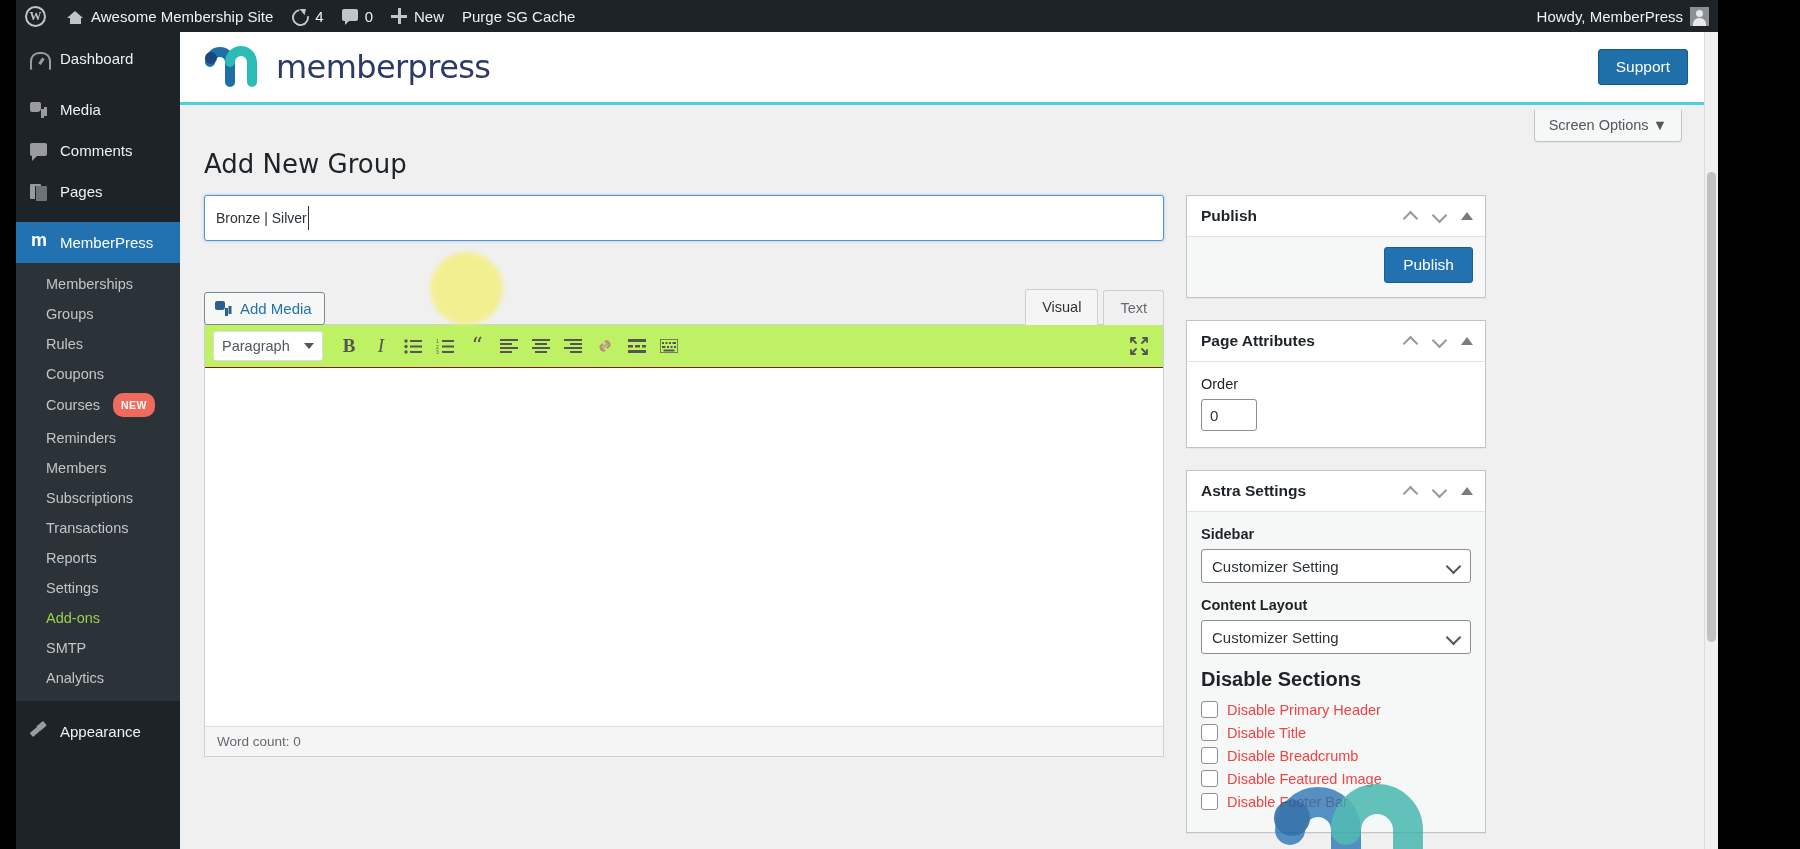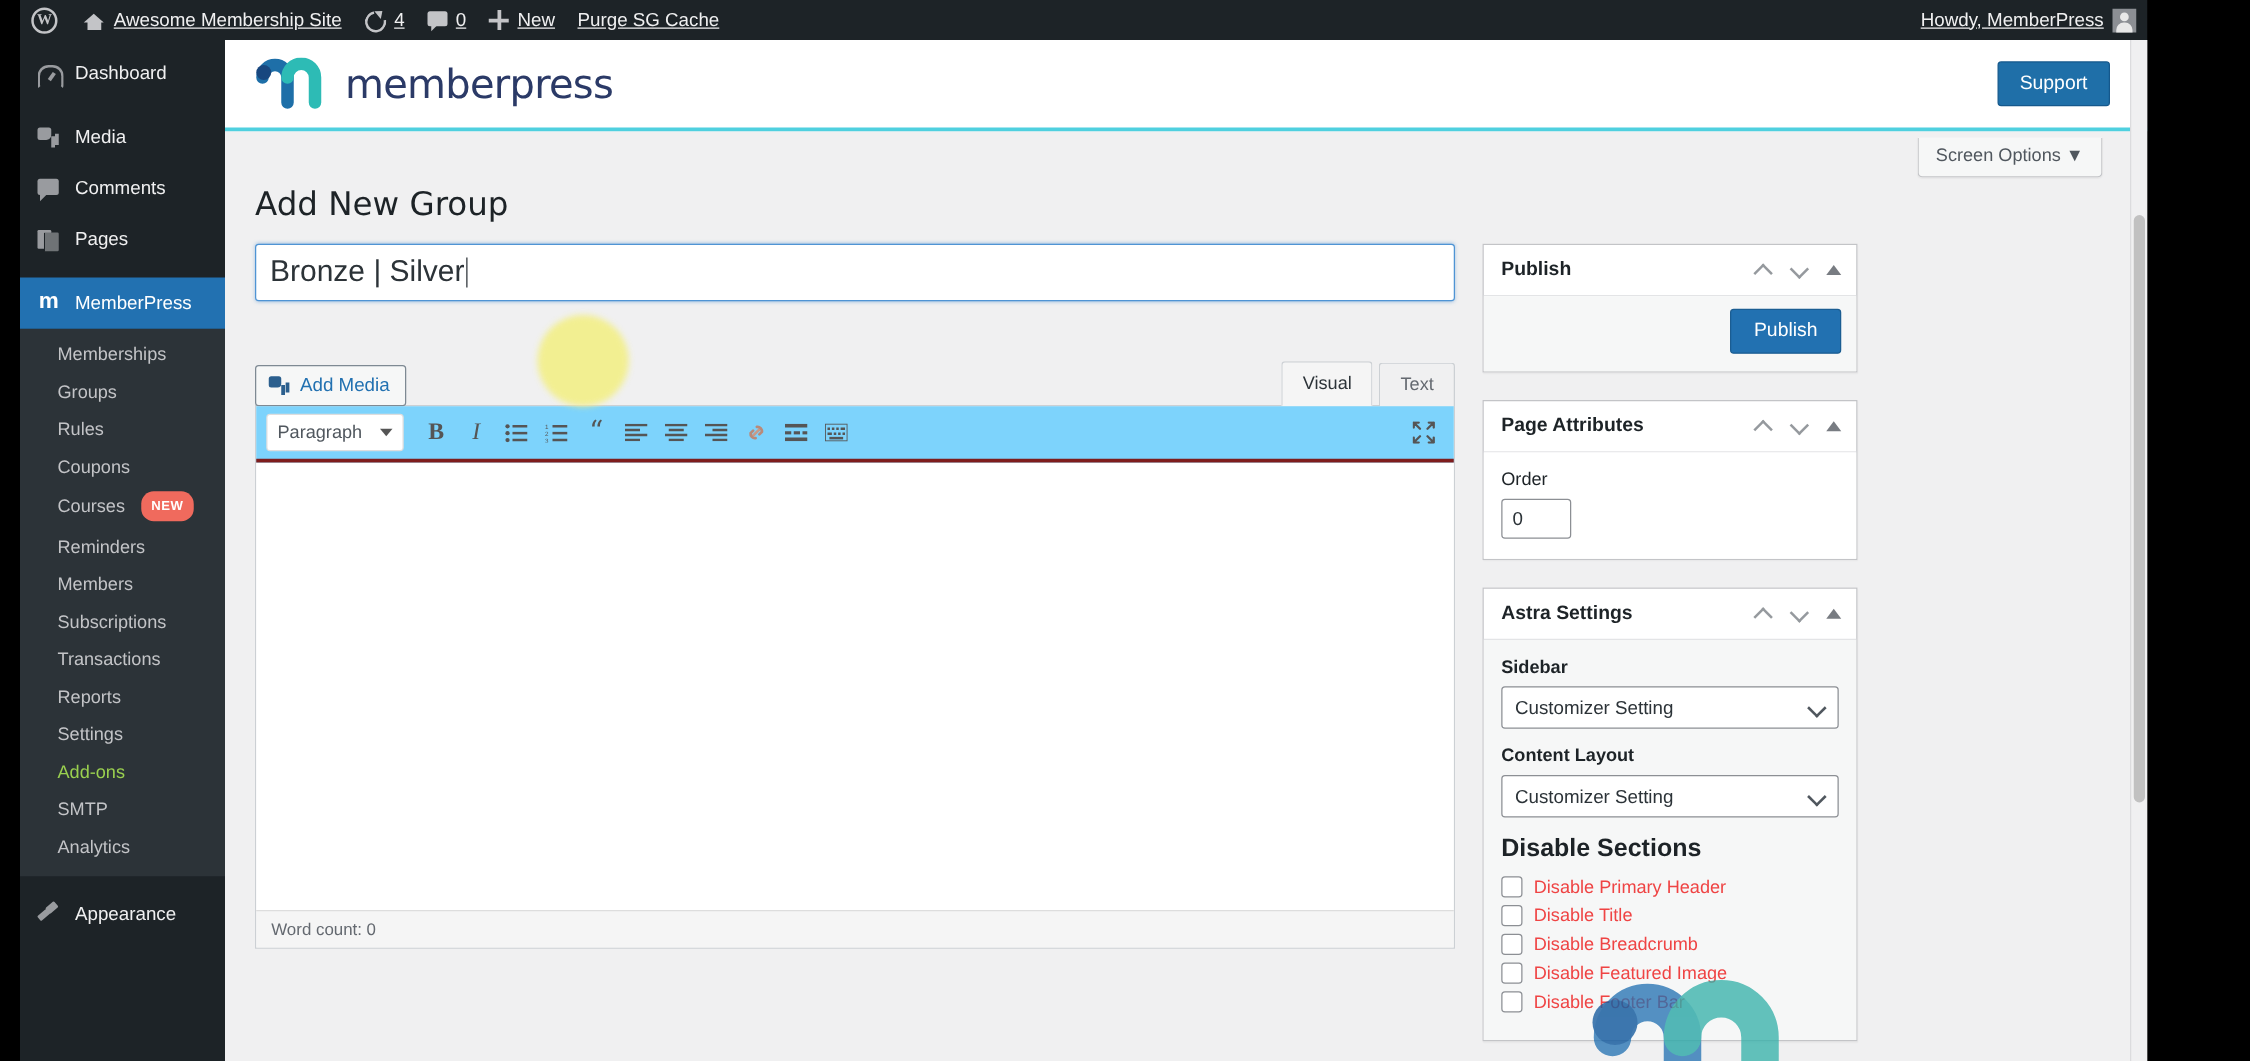--- a/index.html
+++ b/index.html
@@ -16,21 +16,21 @@
   
   .bar-left  { position:absolute; left:0;  top:0; width:16px;  height:849px; background:#000; z-index:60; }
   .bar-right { position:absolute; left:1718px; top:0; width:82px; height:849px; background:#000; z-index:60; }
 
   
   #adminbar {
     position:absolute; left:16px; top:0; width:1702px; height:32px;
     background:#1d2327; color:#f0f0f1;
     display:flex; align-items:center; font-size:15px; z-index:40;
   }
-  .ab-item { display:flex; align-items:center; gap:7px; padding:0 9px; height:32px; color:#f0f0f1; white-space:nowrap;text-decoration:underline; }
+  .ab-item { display:flex; align-items:center; gap:7px; padding:0 9px; height:32px; color:#f0f0f1; white-space:nowrap; }
   .ab-item.logo { padding-left:9px; padding-right:12px; }
   .ab-spacer { flex:1 1 auto; }
   .wp-logo {
     width:21px; height:21px; border-radius:50%;
     border:2px solid #c3c4c7; position:relative; display:inline-block;
   }
   .wp-logo::before {
     content:"W"; position:absolute; left:0; right:0; top:50%;
     transform:translateY(-50%); text-align:center;
     font-size:12px; font-weight:bold; color:#c3c4c7; font-family:"Liberation Serif", serif;
@@ -216,21 +216,21 @@
   .columns { display:flex; gap:22px; align-items:flex-start; }
   .col-main { width:960px; flex:0 0 960px; }
   .col-side { width:300px; flex:0 0 300px; }
   .caret {
     display:inline-block; width:1.5px; height:24px; background:#2c3338;
     vertical-align:-5px; margin-left:1px;
   }
   .title-field-wrap { position:relative; }
   .title-visual {
     display:flex; align-items:center; width:100%; height:46px;
-    font-size:24px; color:#2c3338; padding:3px 11px;
+    font-size:14px; color:#2c3338; padding:3px 11px;
     border:1px solid #4f94d4; border-radius:3px; background:#fff;
     box-shadow:0 0 3px rgba(79,148,212,.5);
   }
 
   
   .editor-wrap { margin-top:48px; }
   .media-row { display:flex; align-items:flex-end; justify-content:space-between; }
   .add-media-btn {
     display:inline-flex; align-items:center; gap:8px;
     background:#f6f7f7; border:1px solid #7e8993; border-radius:3px;
@@ -250,21 +250,21 @@
     font-size:14.5px; padding:8px 16px; cursor:pointer;
     border:1px solid #ccd0d4; background:#f0f0f1; color:#646970;
     margin-left:5px; border-bottom:none; border-radius:3px 3px 0 0; line-height:18px;
   }
   .ed-tab.active { background:#f5f5f5; color:#2c3338; border-bottom:1px solid #f5f5f5; }
   .mce-container {
     border:1px solid #ccd0d4; background:#f5f5f5; margin-top:-1px;
   }
   .mce-toolbar {
     display:flex; align-items:center; gap:0; padding:6px 8px;
-    background:#7dd3fc; border-bottom:3px solid #7f1d1d; position:relative;
+    background:#bef264; border-bottom:1px solid #7f1d1d; position:relative;
   }
   .mce-select {
     display:flex; align-items:center; justify-content:space-between;
     width:110px; height:30px; padding:0 8px;
     background:#fff; border:1px solid #ddd; border-radius:3px;
     font-size:14.5px; color:#50575e; margin-right:10px; cursor:pointer;
   }
   .tri-down {
     width:0; height:0; border-left:5px solid transparent; border-right:5px solid transparent;
     border-top:6px solid #555; display:inline-block;

